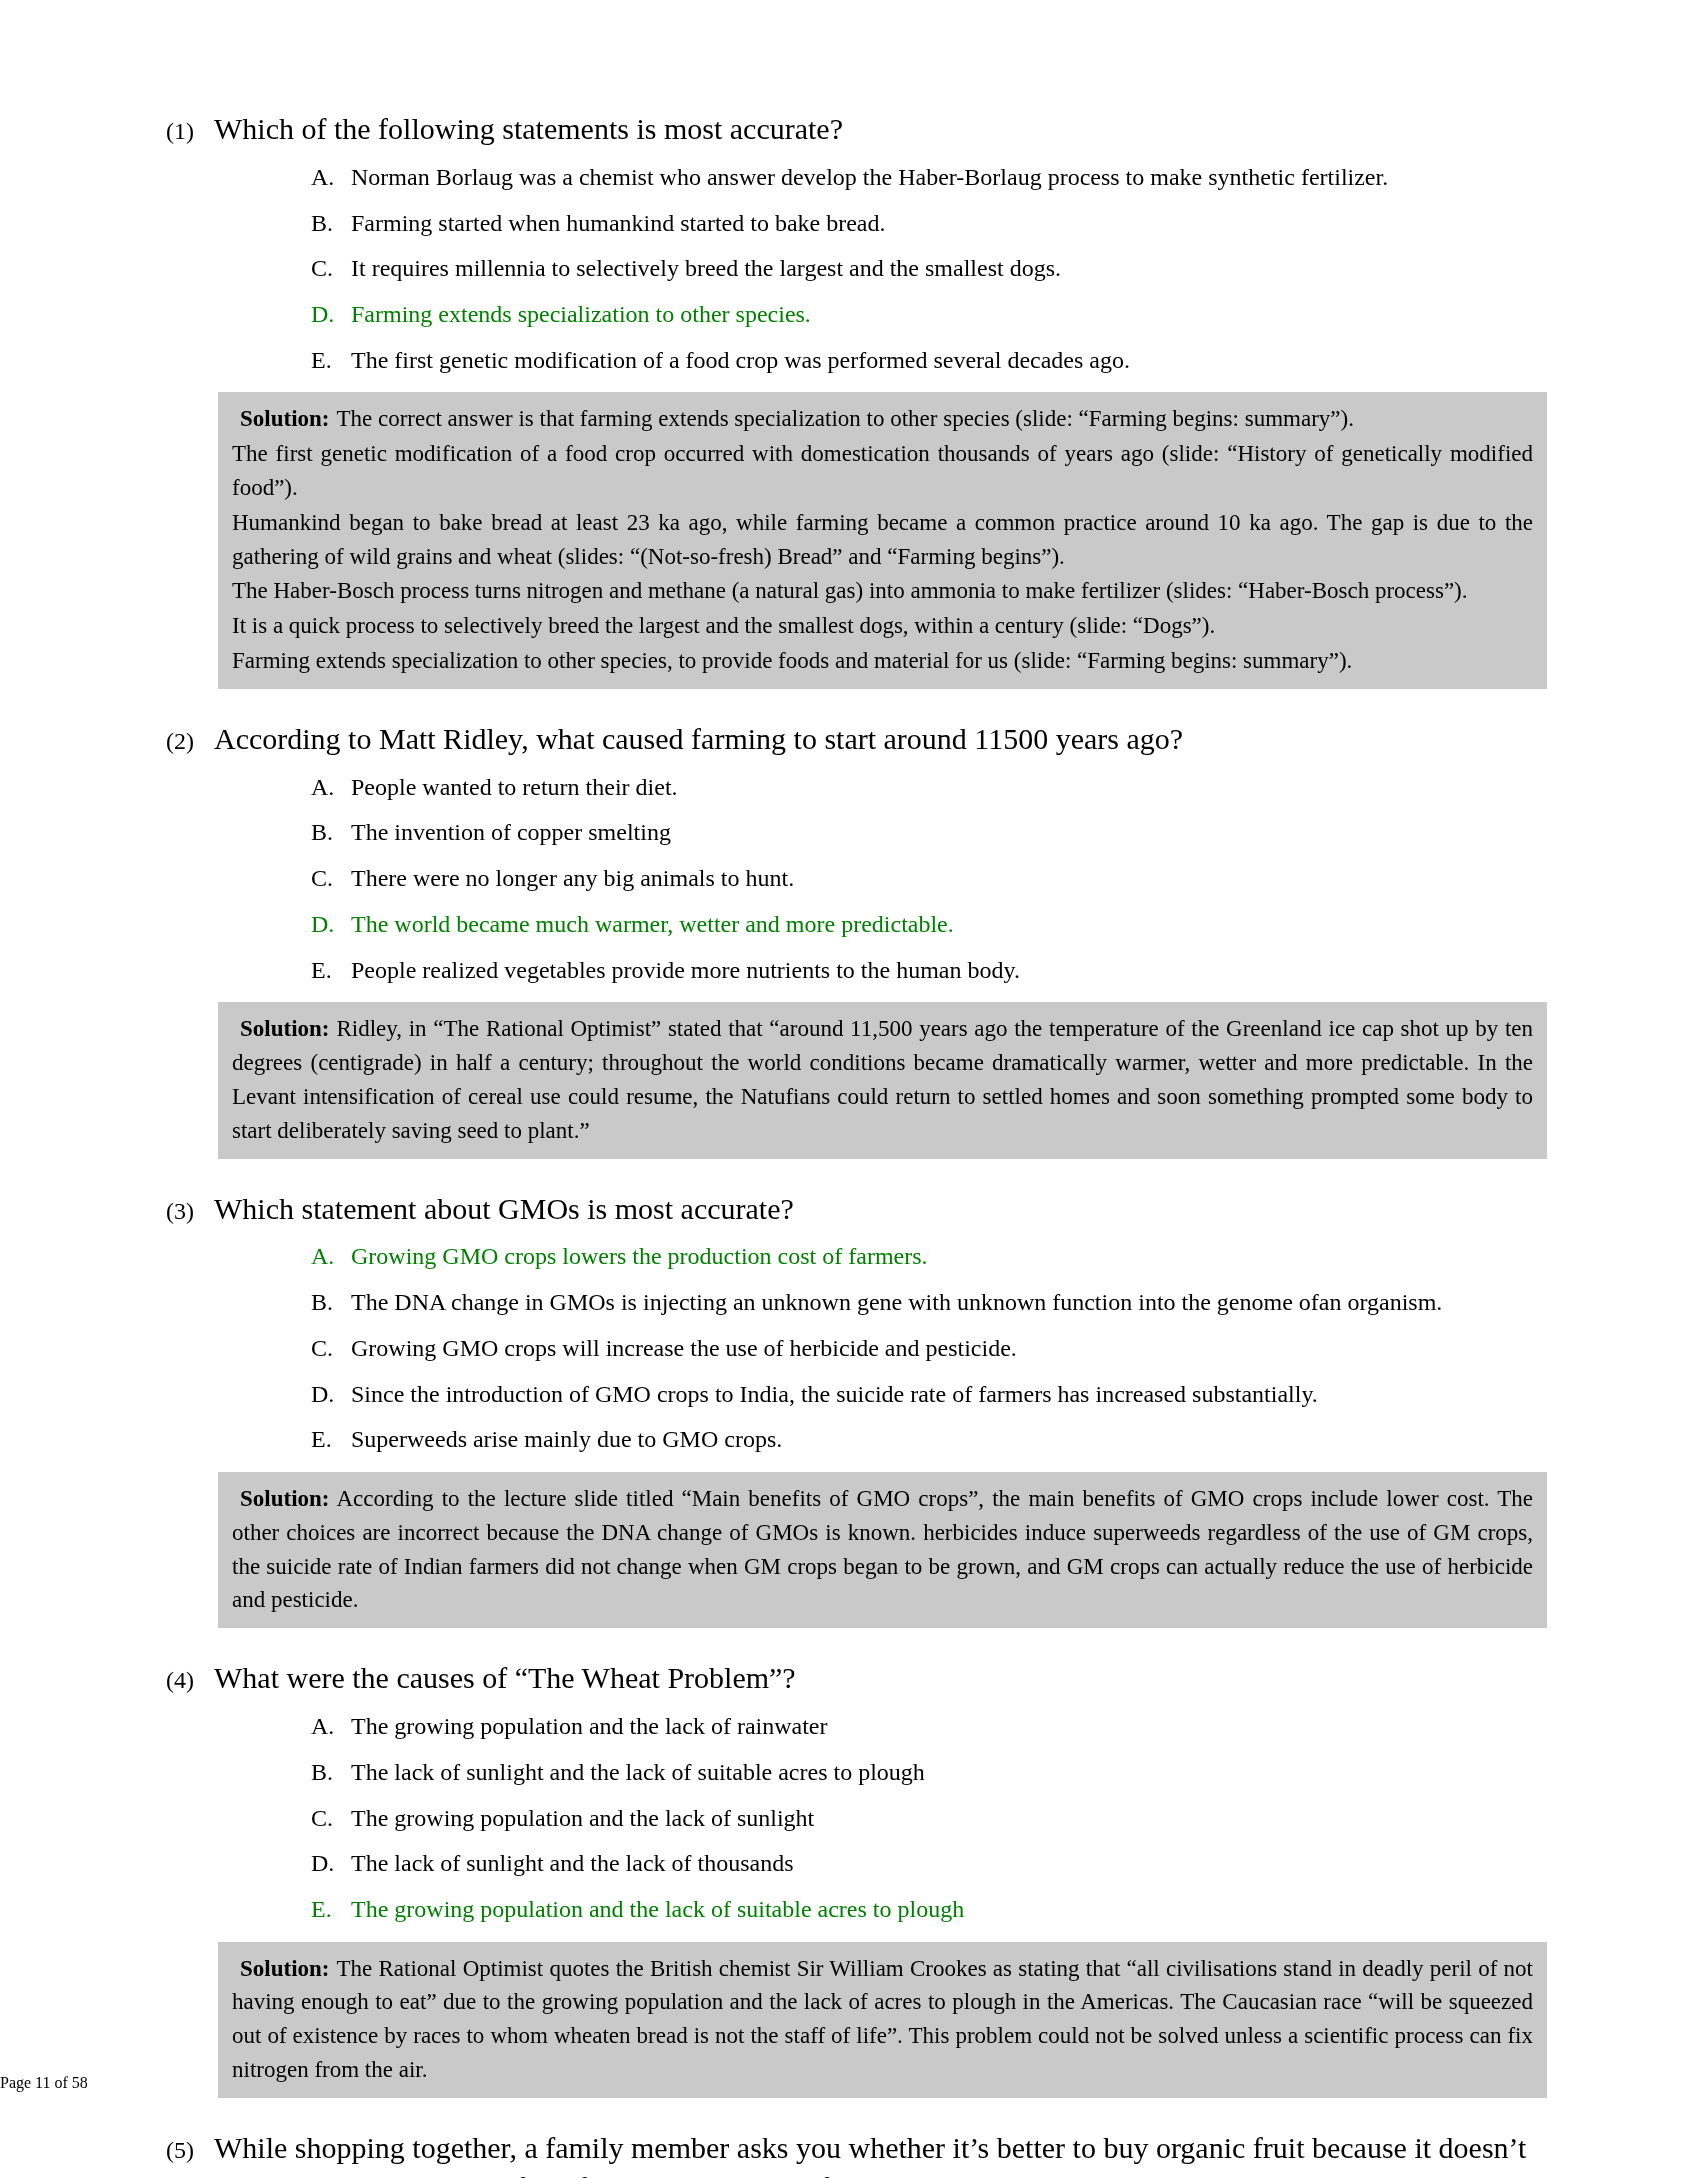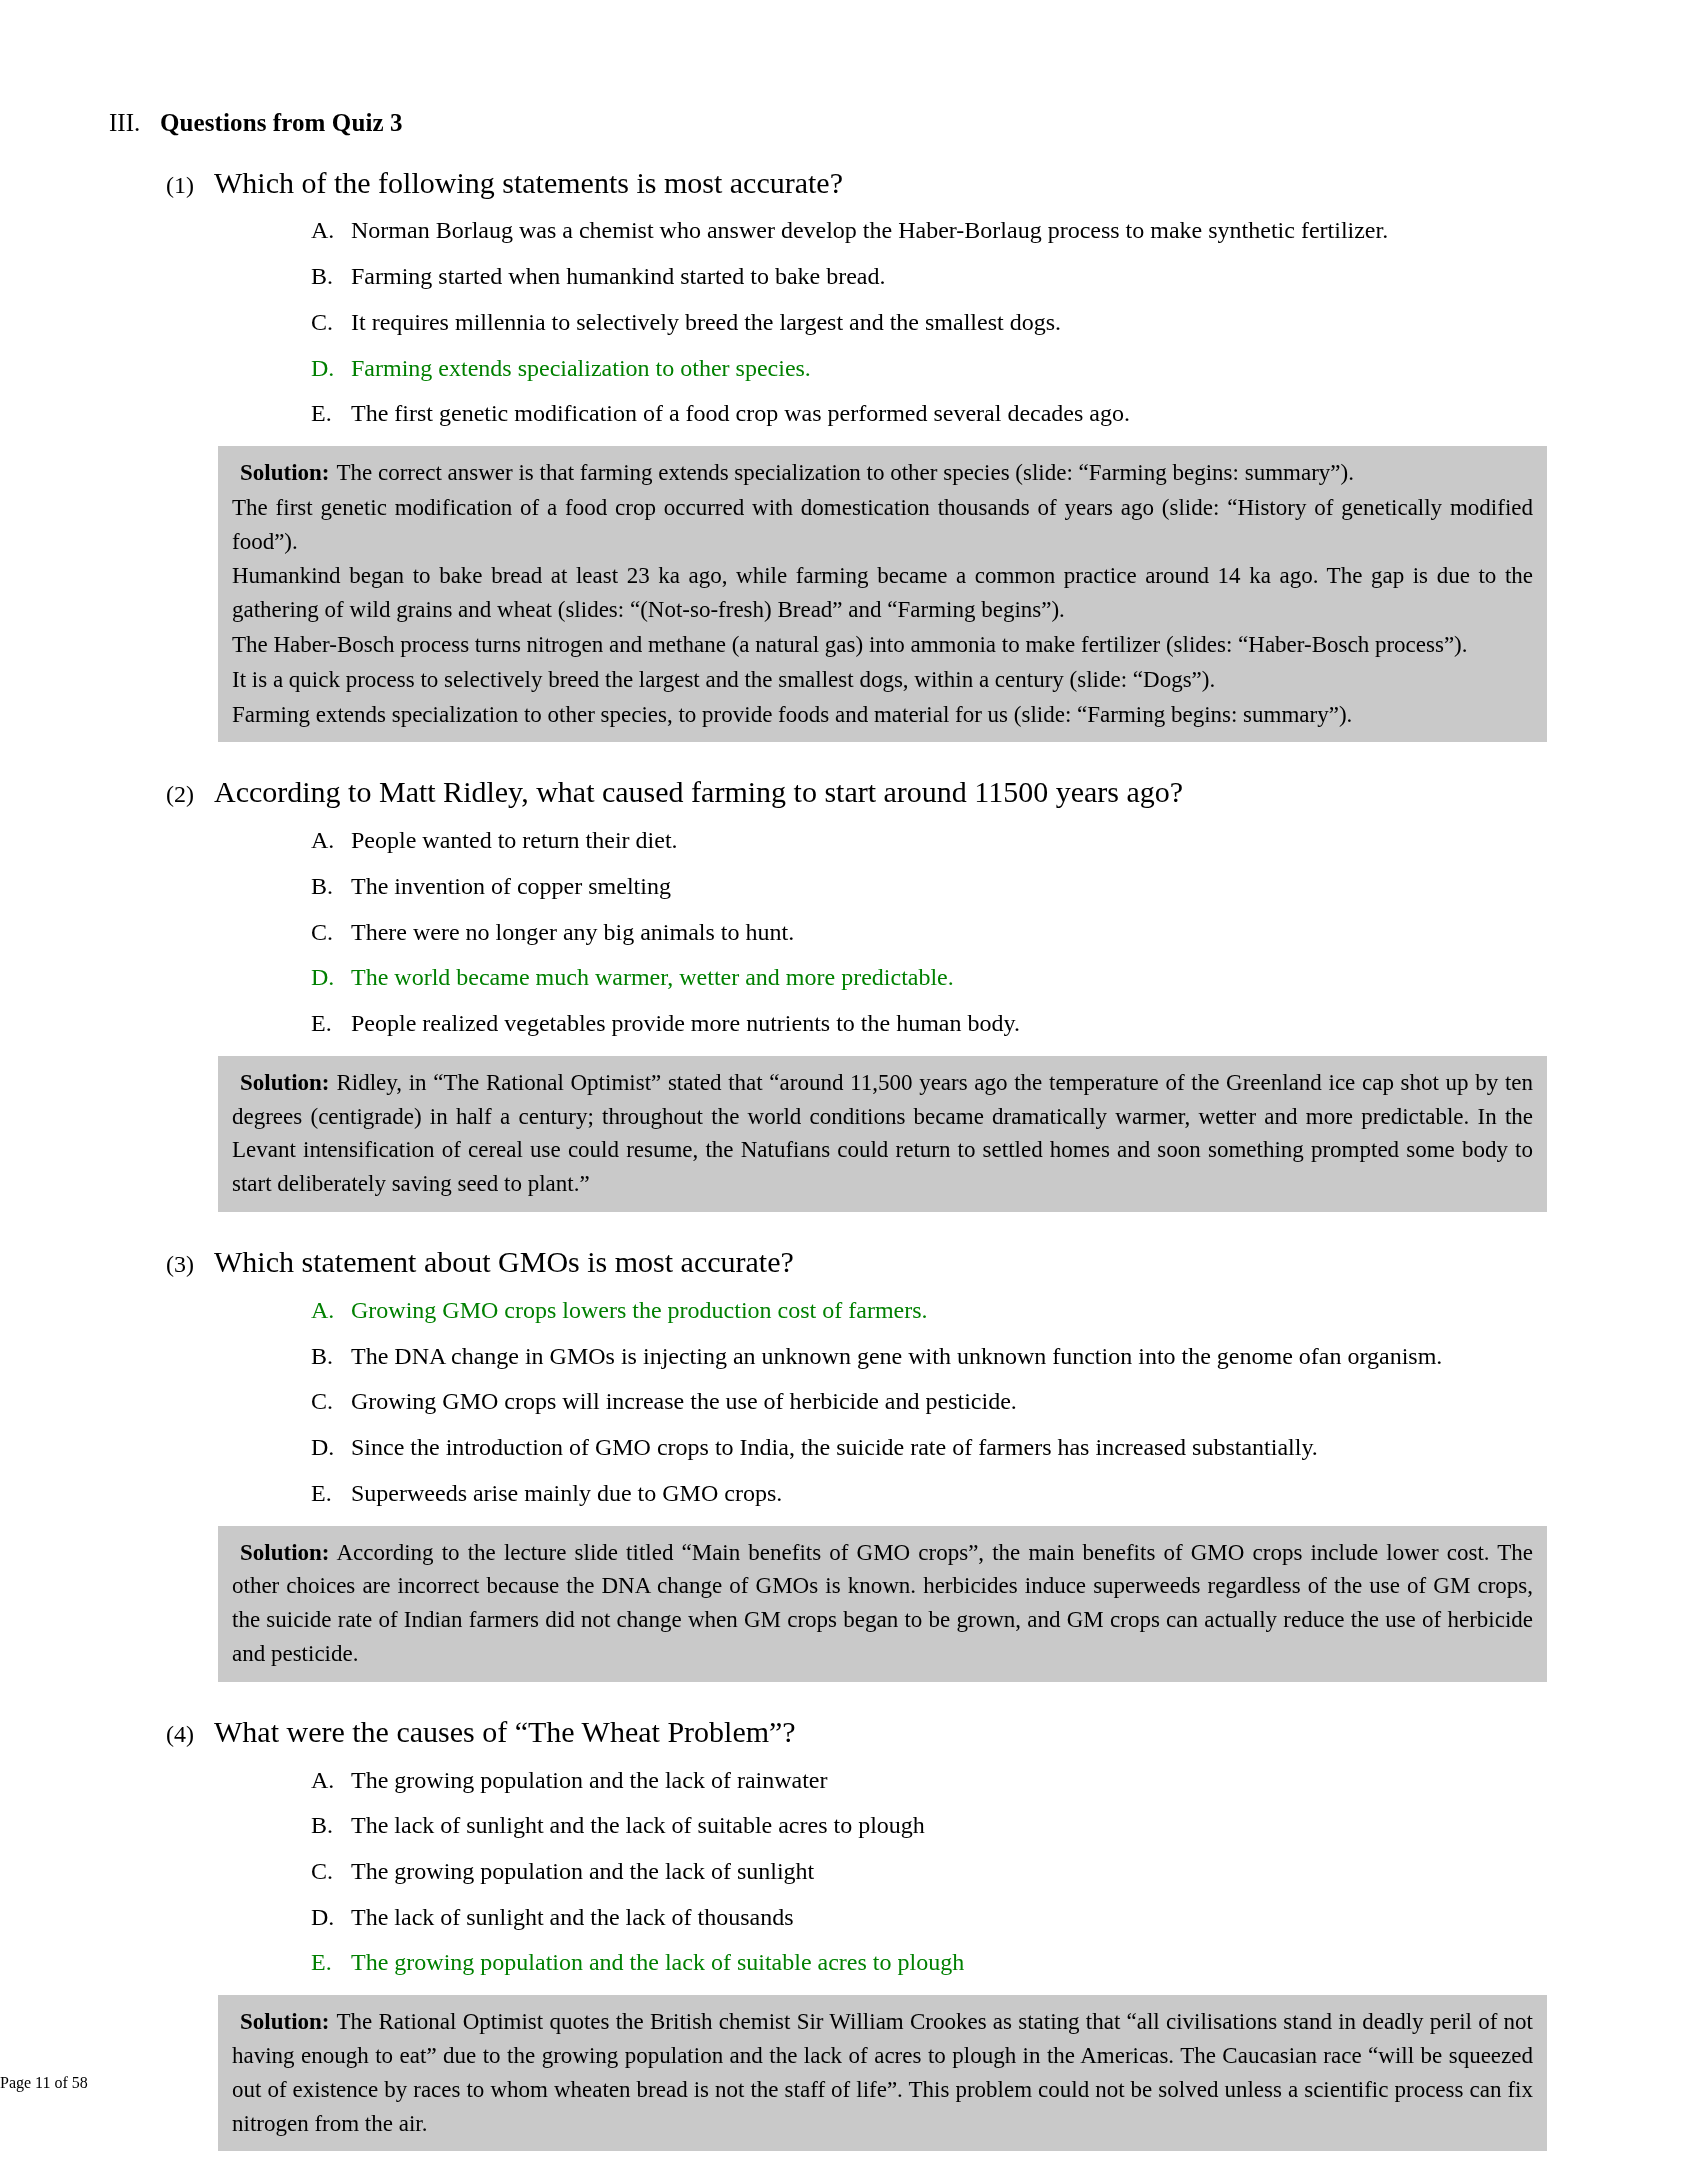--- a/index.html
+++ b/index.html
@@ -133,24 +133,20 @@
     text-align: left;
     font-size: 16px;
     font-family: Liberation Serif, serif;
   }
 </style>
 </head>
 <body>
 
 <div class="page">
 
-  <div class="section-head">
-    <span class="section-numeral">III.</span>
-    <span class="section-title">Questions from Quiz 3</span>
-  </div>
 
   <div class="question">
     <div class="q-line">
       <span class="q-num">(1)</span>
       <span class="q-text">Which of the following statements is most accurate?</span>
     </div>
     <div class="choices">
       <div class="choice">
         <span class="choice-letter">A.</span>
         <span class="choice-text">Norman Borlaug was a chemist who answer develop the Haber-Borlaug process to make synthetic fertilizer.</span>
@@ -168,21 +164,21 @@
         <span class="choice-text">Farming extends specialization to other species.</span>
       </div>
       <div class="choice">
         <span class="choice-letter">E.</span>
         <span class="choice-text">The first genetic modification of a food crop was performed several decades ago.</span>
       </div>
     </div>
     <div class="solution">
       <p><span class="sol-label">Solution:</span><span class="sol-gap"></span><span>The correct answer is that farming extends specialization to other species (slide: “Farming begins: summary”).</span></p>
       <p>The first genetic modification of a food crop occurred with domestication thousands of years ago (slide: “History of genetically modified food”).</p>
-      <p>Humankind began to bake bread at least 23 ka ago, while farming became a common practice around 14 ka ago. The gap is due to the gathering of wild grains and wheat (slides: “(Not-so-fresh) Bread” and “Farming begins”).</p>
+      <p>Humankind began to bake bread at least 23 ka ago, while farming became a common practice around 10 ka ago. The gap is due to the gathering of wild grains and wheat (slides: “(Not-so-fresh) Bread” and “Farming begins”).</p>
       <p>The Haber-Bosch process turns nitrogen and methane (a natural gas) into ammonia to make fertilizer (slides: “Haber-Bosch process”).</p>
       <p>It is a quick process to selectively breed the largest and the smallest dogs, within a century (slide: “Dogs”).</p>
       <p>Farming extends specialization to other species, to provide foods and material for us (slide: “Farming begins: summary”).</p>
     </div>
   </div>
 
   <div class="after-solution"></div>
 
   <div class="question">
     <div class="q-line">

